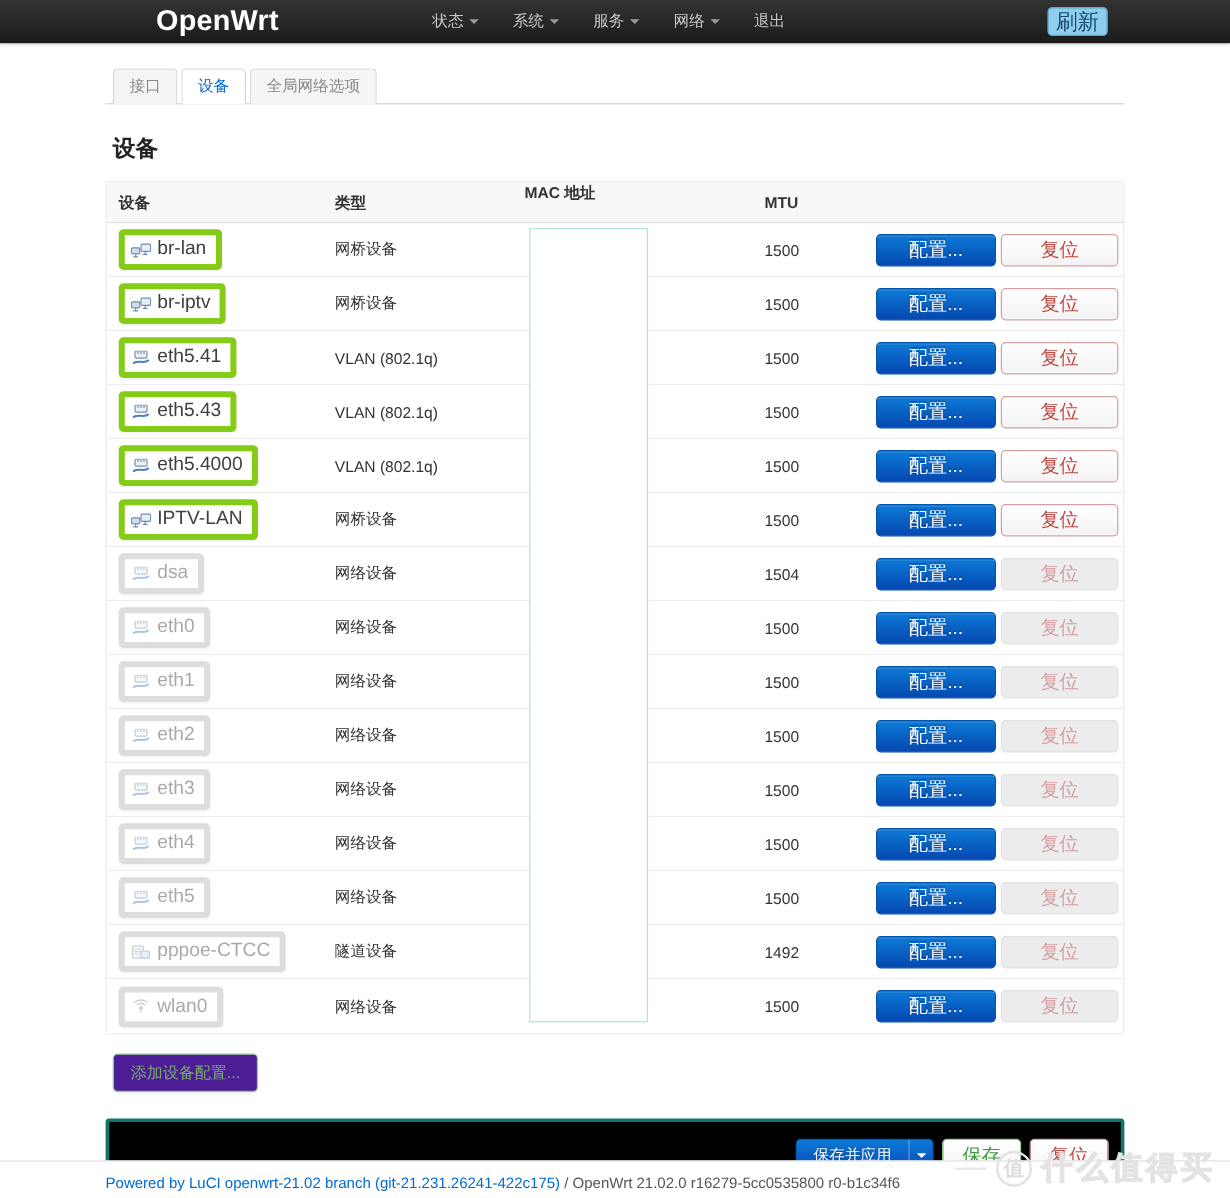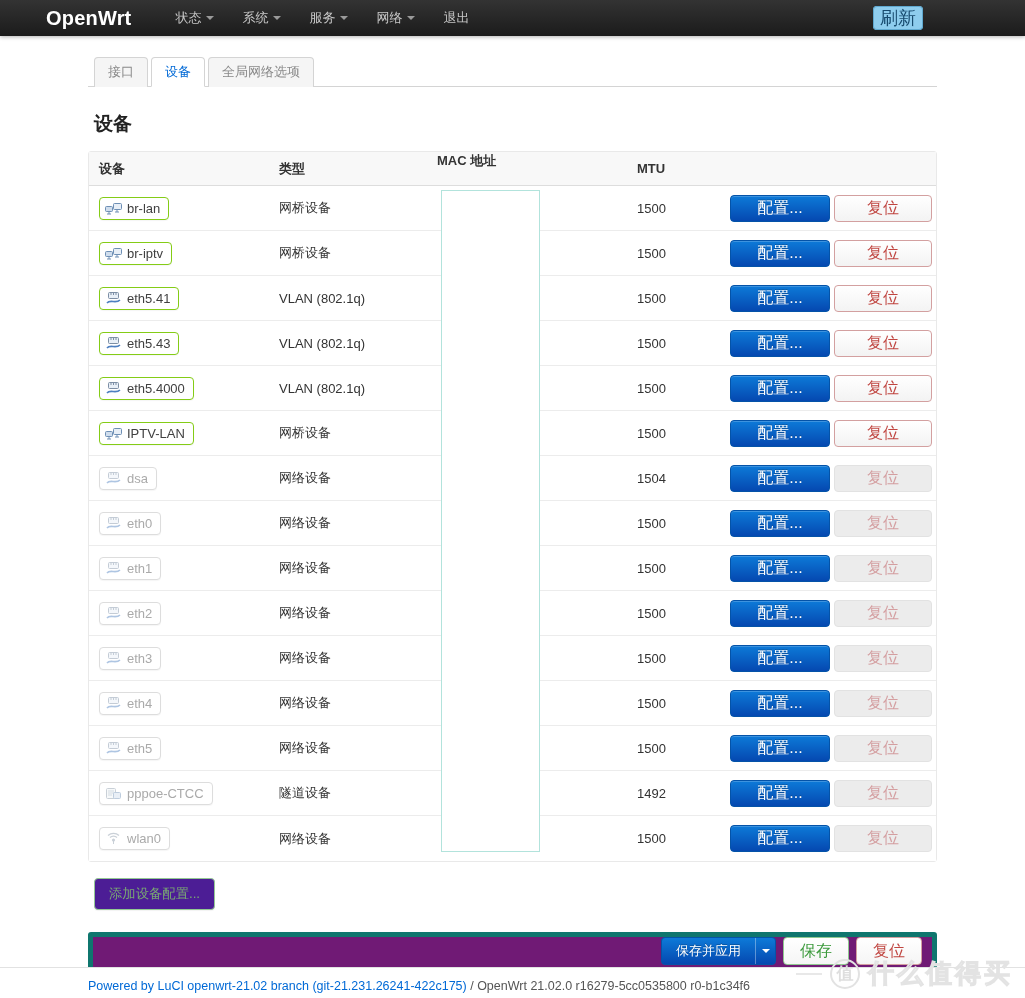--- a/index.html
+++ b/index.html
@@ -2,21 +2,21 @@
 <html><head>
 <meta charset="utf-8">
 <style>
   * { box-sizing: border-box; margin: 0; padding: 0; }
   html,body { width:1025px; height:998px; background:#fff; overflow:hidden;
     font-family:"Liberation Sans", sans-serif; font-size:13px; color:#333; position:relative; }
 
   
   .navbar { height:36px; background:linear-gradient(#333 0%, #1b1b1b 100%);
     display:flex; align-items:center; padding:0 14px; box-shadow:0 1px 4px rgba(0,0,0,.3); }
-  .brand { color:#fff; font-size:20px; font-weight:bold; margin:0 32px; letter-spacing:.2px; }
+  .brand { color:#fff; font-size:24px; font-weight:bold; margin:0 116px; letter-spacing:.2px; }
   .nav-items { display:flex; align-items:center; gap:4px; }
   .nav-item { color:#c7c7c7; padding:8px 12px; cursor:pointer; display:flex; align-items:center; gap:5px; }
   .caret { width:0; height:0; border-left:4px solid transparent; border-right:4px solid transparent;
     border-top:4px solid #9a9a9a; display:inline-block; }
   .nav-right { margin-left:auto; margin-right:88px; }
   .refresh-badge { background:#8ecdee; color:#174a6e; font-size:18px; padding:2px 7px;
     border-radius:4px; cursor:pointer; box-shadow:inset 0 0 0 1px #5fa8cf; }
 
   
   .container { width:849px; margin:0 auto; position:relative; }
@@ -34,45 +34,45 @@
   .thead { display:flex; align-items:center; height:34px; background:#f8f8f8;
     border-bottom:1px solid #ddd; font-weight:bold; color:#333; }
   .row { display:flex; align-items:center; height:45px; border-bottom:1px solid #ececec; background:#fff; }
   .row:last-child { border-bottom:none; }
   .col-device { width:190px; padding-left:10px; }
   .col-type   { width:158px; }
   .col-mac    { width:200px; position:relative; height:100%; }
   .col-mtu    { width:78px; }
   .col-actions{ flex:1; display:flex; justify-content:flex-end; gap:4px; padding-right:4px; }
 
-  .dev-badge { display:inline-flex; align-items:center; gap:5px; border:1px solid #84cc16;
+  .dev-badge { display:inline-flex; align-items:center; gap:5px; border:5px solid #84cc16;
     border-radius:4px; padding:3px 8px 3px 5px; background:#fff; box-shadow:0 1px 1px rgba(0,0,0,.04);
-    color:#404040; font-size:13px; }
+    color:#404040; font-size:16px; }
   .dev-badge .icon { width:17px; height:13px; display:inline-block; }
   .row.disabled .dev-badge { border-color:#ddd; color:#aaa; }
   .row.disabled .dev-badge .icon { opacity:.45; }
 
   .mac-fragment { position:absolute; left:88px; top:50%; transform:translateY(-50%); color:#3a3a3a; }
 
   
   .btn { display:inline-flex; align-items:center; justify-content:center; height:27px;
     border-radius:4px; font-size:16px; cursor:pointer; border:1px solid transparent; }
   .btn-configure { width:100px; color:#fff; background-color:#006dcc;
     background-image:linear-gradient(to bottom,#0d7ad8 0%,#0548b0 100%);
     border-color:#0453a8; text-shadow:0 -1px 0 rgba(0,0,0,.25); box-shadow:inset 0 1px 0 rgba(255,255,255,.2); }
   .btn-reset-row { width:98px; background:linear-gradient(#fff,#f3f3f3); border:1px solid #d3a0a0; color:#c04540; }
   .btn-reset-row.disabled { background:#ececec; border-color:#e2e2e2; color:#d49ea0; cursor:default; }
 
   
   .add-btn { margin:16px 0 0 6px; padding:6px 14px; background:#4c1d95; border:1px solid #93c893;
     color:#79a873; border-radius:4px; cursor:pointer; box-shadow:0 1px 1px rgba(0,0,0,.05); }
 
   
-  .page-actions { margin-top:22px; background:#701a75; border:5px solid #0f766e; border-radius:3px;
-    height:48px; display:flex; align-items:flex-start; justify-content:flex-end; gap:7px; padding:0 10px; }
+  .page-actions { margin-top:22px; background:#000000; border:3px solid #0f766e; border-radius:3px;
+    height:48px; display:flex; align-items:flex-end; justify-content:flex-end; gap:7px; padding:0 10px; }
   .btn-saveapply { display:inline-flex; height:28px; border-radius:4px; overflow:hidden;
     border:1px solid #0453a8; cursor:pointer; color:#fff; text-shadow:0 -1px 0 rgba(0,0,0,.25);
     background-color:#006dcc; background-image:linear-gradient(to bottom,#0d7ad8 0%,#0548b0 100%); }
   .btn-saveapply .main { padding:0 14px; display:flex; align-items:center; }
   .btn-saveapply .caret-seg { width:20px; display:flex; align-items:center; justify-content:center;
     border-left:1px solid rgba(255,255,255,.35); }
   .btn-saveapply .caret-seg .caret { border-top-color:#fff; }
   .btn-save { padding:0 16px; height:28px; background:linear-gradient(#fff,#f5f5f5);
     border:1px solid #8fc98f; color:#3c9a3c; }
   .btn-reset-global { padding:0 16px; height:28px; background:linear-gradient(#fff,#f5f5f5);

